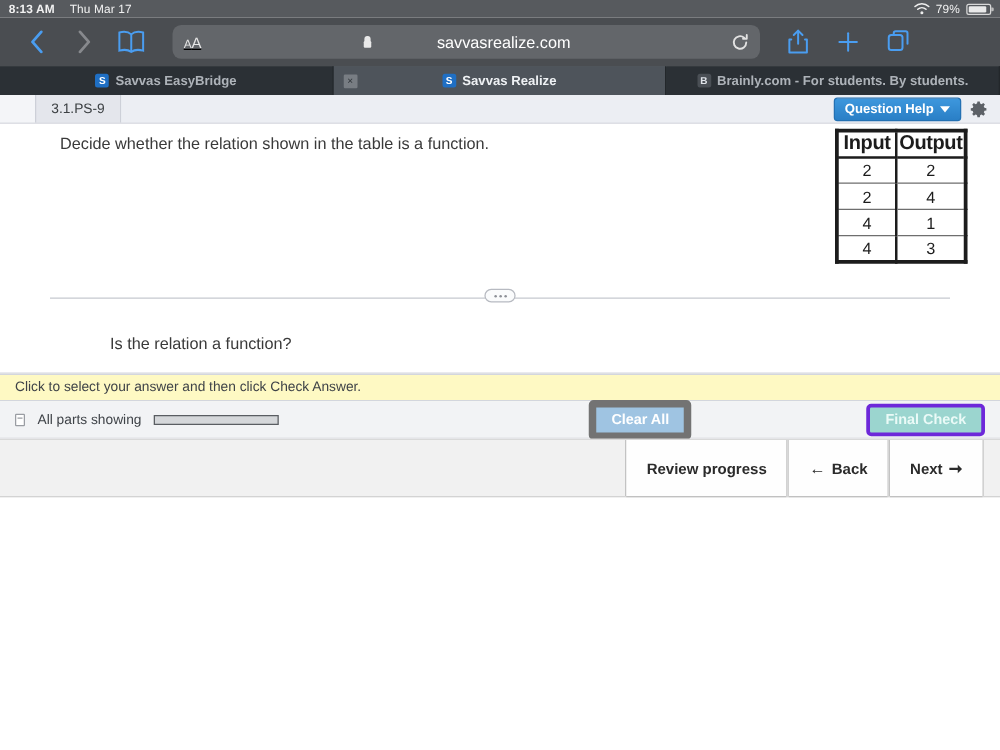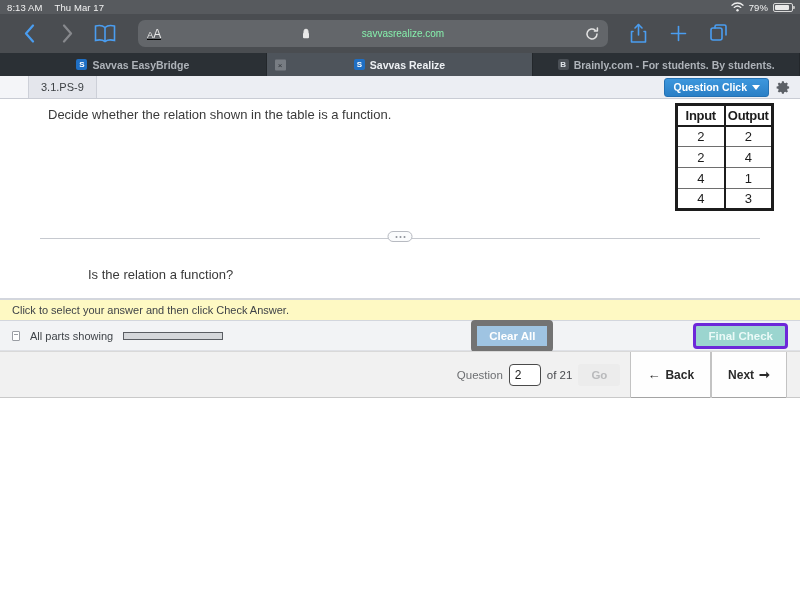--- a/index.html
+++ b/index.html
@@ -14,21 +14,21 @@
   .statusbar {
     height: 14px;
     background: #575a5e;
     color: #f2f2f2;
     display: flex;
     align-items: center;
     padding: 0 7px;
     font-size: 9.5px;
     letter-spacing: .1px;
   }
-  .sb-time { font-weight: 400; }
+  .sb-time { font-weight: 700; }
   .sb-date { margin-left: 12px; font-weight: 500; }
   .sb-spacer { flex: 1; }
   .sb-right { display: flex; align-items: center; gap: 5px; }
   .wifi-ico { display:block; }
   .sb-batt-pct { font-size: 9.5px; font-weight: 500; }
   .batt {
     width: 20px; height: 9px;
     border: 1px solid #d8d8d8; border-radius: 2px;
     position: relative; display:block;
   }
@@ -76,21 +76,21 @@
   }
   .aa-text { color:#e6e6e6; font-size: 12px; letter-spacing:-.2px; }
   .aa-text .small { font-size: 9.5px; }
   .url-center {
     position:absolute; left:0; right:0;
     display:flex; align-items:center; justify-content:center; gap:4px;
     pointer-events:none;
   }
   .lock { width:8px; height:11px; display:block; }
   .lock path, .lock rect { fill:#e9e9e9; }
-  .url-text { color:#86efac; font-size:10px;margin-left:48px; }
+  .url-text { color:#ffffff; font-size:13px;margin-left:48px; }
   .reload { width:14px; height:14px; margin-left:auto; z-index:2;}
   .reload path { fill:none; stroke:#e2e2e2; stroke-width:1.5; stroke-linecap:round;}
   .tb-icon { width: 40px; height: 30px; display:flex; align-items:center; justify-content:center; }
   .tb-icon svg { width: 19px; height: 21px; }
   .tb-icon svg *{ fill:none; stroke:#4a9df0; stroke-width:1.6; stroke-linecap:round; stroke-linejoin:round;}
 
   
   .tabstrip { height: 23px; display: flex; background: #2e3338; }
   .tab {
     flex: 1;
@@ -182,21 +182,21 @@
     background: #fff;
   }
   table.io th, table.io td {
     border: 1px solid #6e6e6e;
     width: 48px; height: 21px;
     text-align: center;
     font-size: 13px;
     color: #1c1c1c;
     font-weight: 400;
   }
-  table.io th { font-weight: 700; font-size: 13px; padding:0 1px; letter-spacing:-.3px;}
+  table.io th { font-weight: 700; font-size: 16px; padding:0 1px; letter-spacing:-.3px;}
   table.io tr:first-child th { border-bottom: 2px solid #1c1c1c; }
   table.io td:first-child, table.io th:first-child { border-right: 2px solid #1c1c1c; }
 
   
   .divider-wrap { position: relative; margin: 20px 40px 0 40px; height: 14px; }
   .divider-line {
     position: absolute; left: 0; right: 0; top: 7px; height: 1px; background: #c6c9cf;
   }
   .handle {
     position: absolute; left: 50%; top: 0; transform: translateX(-50%);
@@ -390,21 +390,21 @@
 <div class="page">
 
   <div class="sheet-tabbar">
     <div class="lead"></div>
     <div class="sheet-tab">
       <span>3.1.PS-9</span>
     </div>
     <div class="sheet-rest"></div>
     <div class="qhelp-wrap">
       <div class="qhelp">
-        <span>Question Click</span>
+        <span>Question Help</span>
         <span class="caret"></span>
       </div>
       <span class="gear">
         <svg viewBox="0 0 24 24">
           <path d="M12 8a4 4 0 1 0 0 8 4 4 0 0 0 0-8zm0 6a2 2 0 1 1 0-4 2 2 0 0 1 0 4z"></path>
           <path d="M21 13.5v-3l-2.6-.5a6.9 6.9 0 0 0-.8-1.9l1.5-2.2-2.1-2.1-2.2 1.5a6.9 6.9 0 0 0-1.9-.8L12.5 2h-3l-.5 2.6a6.9 6.9 0 0 0-1.9.8L4.9 3.9 2.8 6l1.5 2.2a6.9 6.9 0 0 0-.8 1.9L1 10.5v3l2.5.5c.2.7.4 1.3.8 1.9L2.8 18l2.1 2.1 2.2-1.5c.6.4 1.2.6 1.9.8l.5 2.6h3l.5-2.6c.7-.2 1.3-.4 1.9-.8l2.2 1.5 2.1-2.1-1.5-2.2c.4-.6.6-1.2.8-1.9l2.5-.4z"></path>
         </svg>
       </span>
     </div>
   </div>
@@ -461,26 +461,21 @@
   <div class="actionrow">
     <span class="parts-icon"></span>
     <span class="parts-text">All parts showing</span>
     <span class="parts-bar"></span>
     <button class="btn-clear">Clear All</button>
     <span class="row-spacer"></span>
     <button class="btn-final">Final Check</button>
   </div>
 
   <div class="bottombar">
-    <div class="bb-qgroup">
-      <span>Question</span>
-      <input class="qnum-input" value="2" style="">
-      <span class="of-text">of 21</span>
-      <button class="btn-go">Go</button>
-    </div>
+    <button class="bb-btn">Review progress</button>
     <button class="bb-btn">
       <span class="arrow">←</span>
       <span>Back</span>
     </button>
     <button class="bb-btn">
       <span>Next</span>
       <span class="arrow">➞</span>
     </button>
   </div>
 

